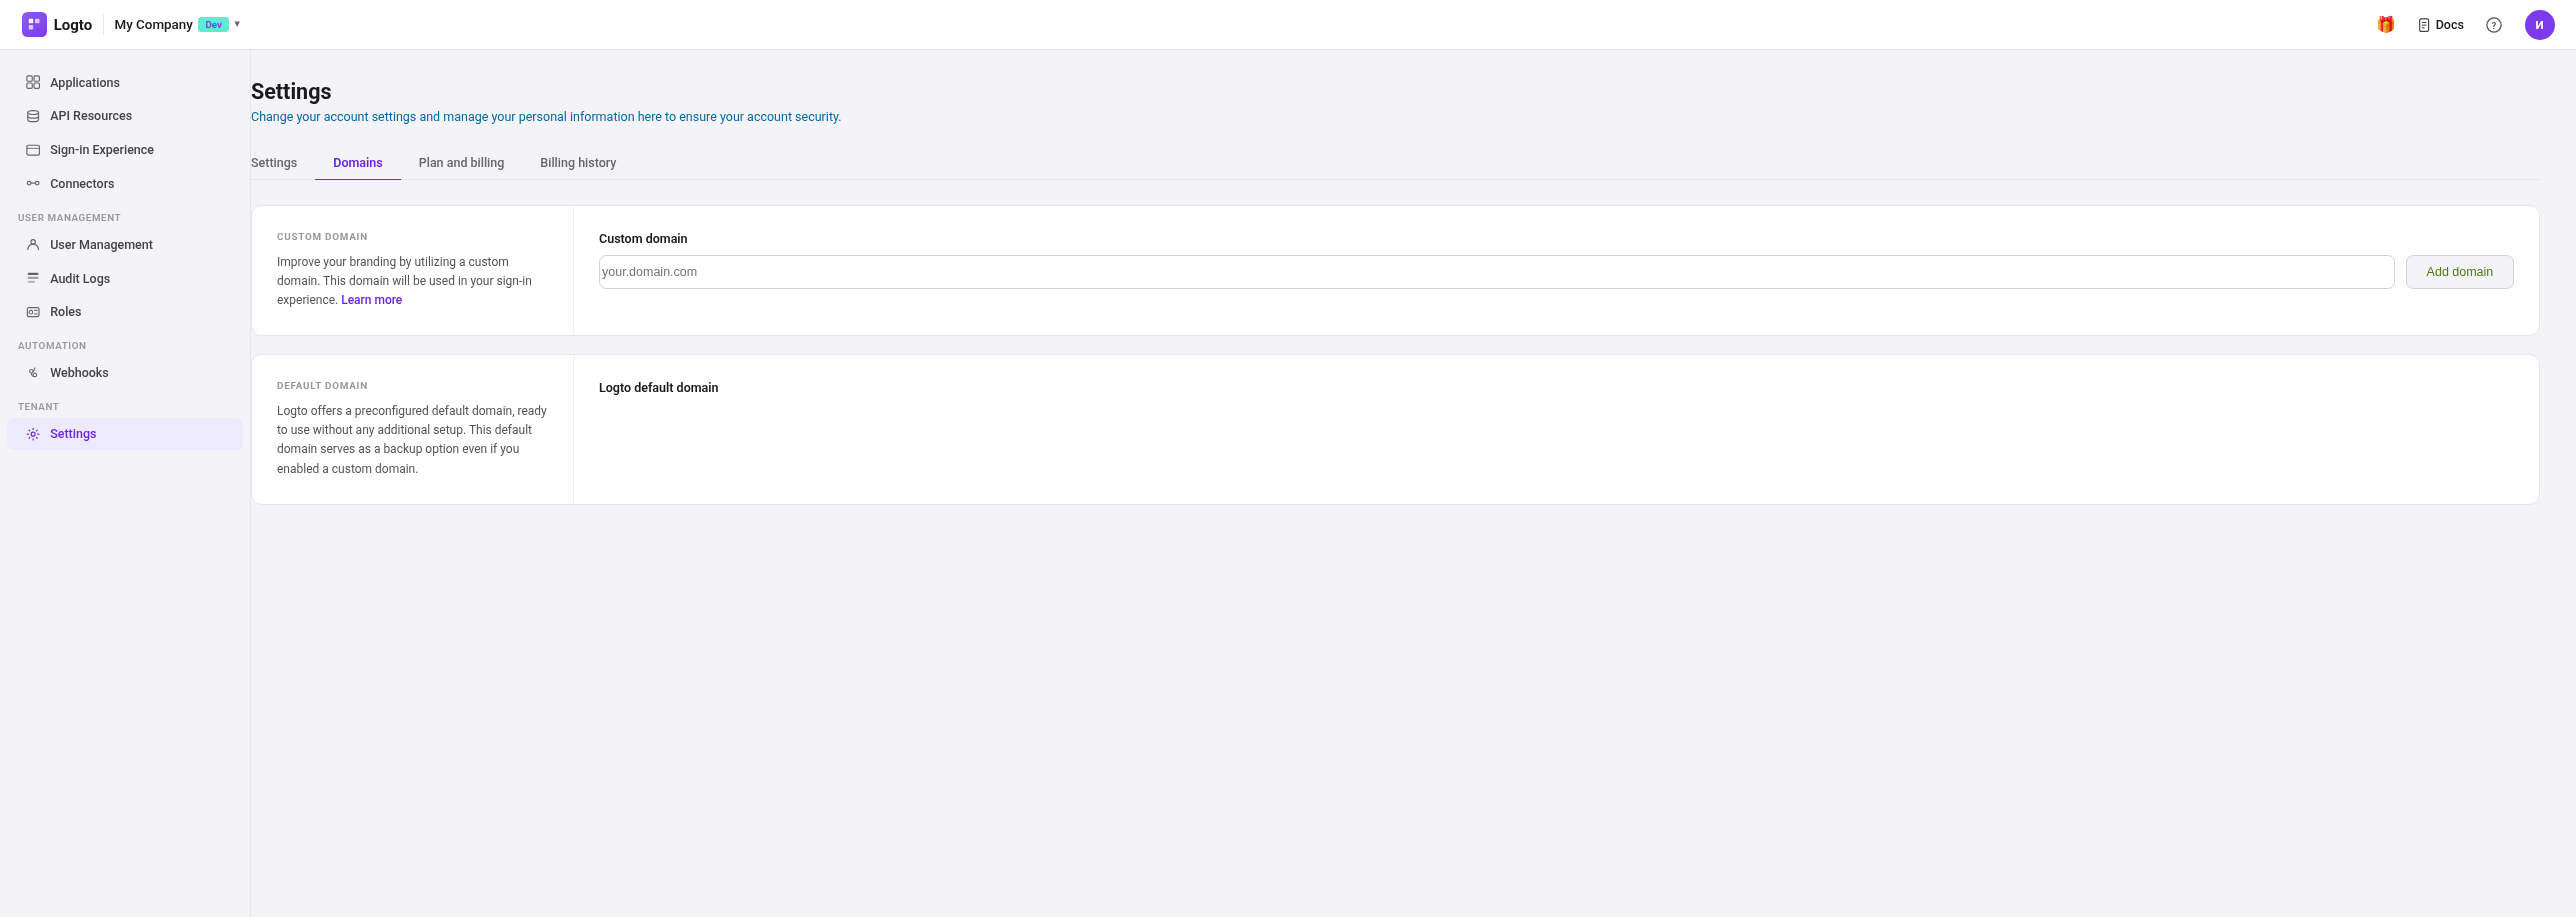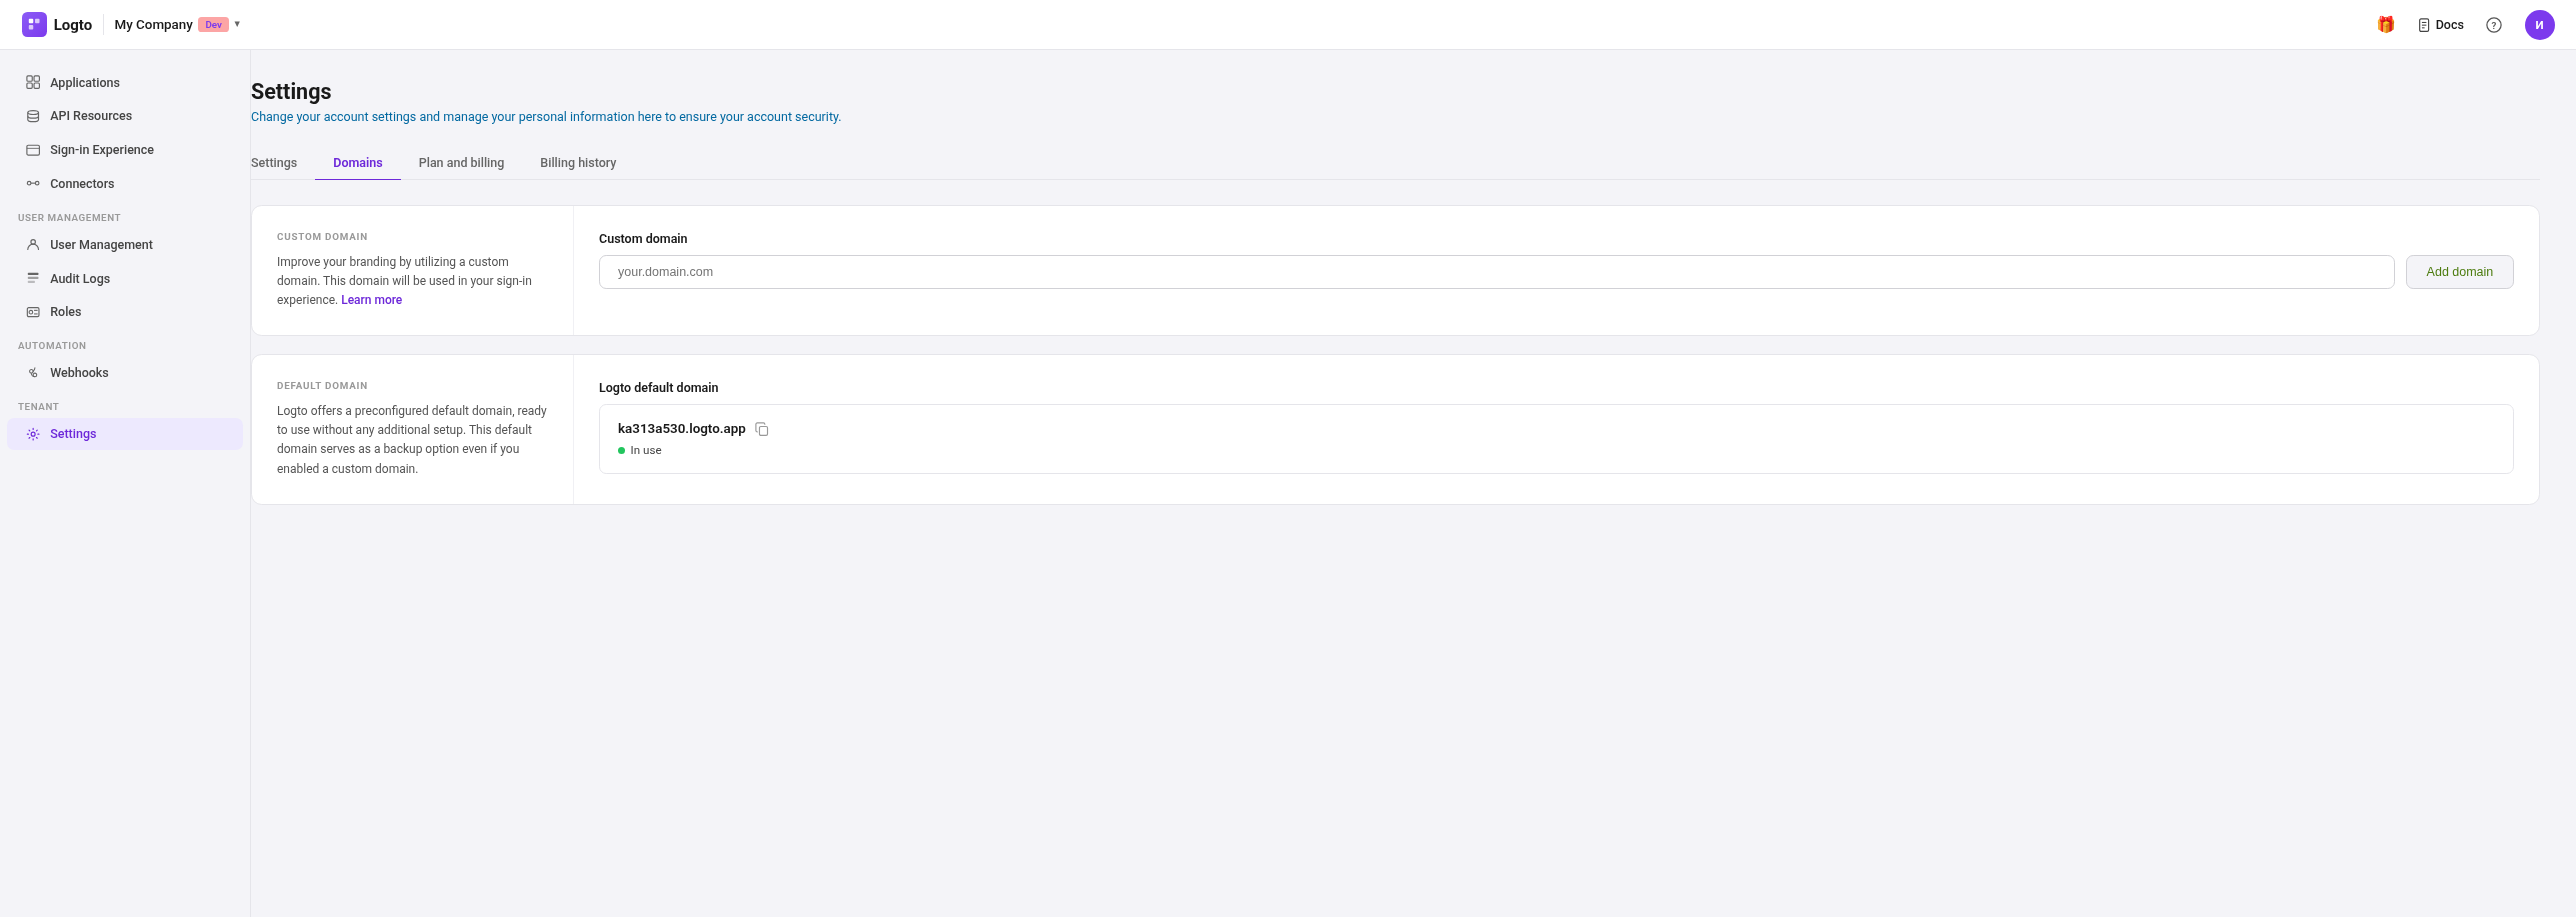--- a/index.html
+++ b/index.html
@@ -59,21 +59,21 @@
       display: flex;
       gap: 5.4px;
       cursor: pointer;
     }
     .tenant-name {
       font-size: 13.4px;
       font-weight: 500;
       color: #1a1a1a;
     }
     .tenant-badge {
-      background: #fca5a5;
+      background: #5eead4;
       color: #7c3aed;
       font-size: 9.8px;
       font-weight: 600;
       padding: 1.8px 7.2px;
       border-radius: 3.6px;
     }
     .chevron-down {
       color: #666;
       font-size: 10.7px;
     }
@@ -258,21 +258,21 @@
       color: #1a1a1a;
       margin-bottom: 9px;
     }
     .input-row {
       display: flex;
       gap: 10.7px;
       align-items: center;
     }
     .text-input {
       flex: 1;
-      padding: 9px 18px;
+      padding: 9px 2px;
       border: 0.9px solid #d1d1d6;
       border-radius: 7.2px;
       font-size: 12.5px;
       color: #aaa;
       background: #fff;
       outline: none;
     }
     .add-domain-btn {
       padding: 9px 19.7px;
       background: #f4f4f8;
@@ -506,33 +506,18 @@
     </div>
 
     <div class="card">
       <div class="card-inner">
         <div class="card-left">
           <div class="card-section-label">DEFAULT DOMAIN</div>
           <p class="card-description">Logto offers a preconfigured default domain, ready to use without any additional setup. This default domain serves as a backup option even if you enabled a custom domain.</p>
         </div>
         <div class="card-right">
           <div class="field-label">Logto default domain</div>
-          <div class="default-domain-box">
-            <div class="domain-value-row">
-              <span class="domain-value">ka313a530.logto.app</span>
-              <span class="copy-icon" title="Copy">
-                <svg width="14.3" height="14.3" viewBox="0 0 16 16" fill="none">
-                  <rect x="5" y="5" width="9" height="10" rx="1.5" stroke="#999" stroke-width="1.3" fill="none"></rect>
-                  <path d="M3 11H2.5A1.5 1.5 0 0 1 1 9.5v-7A1.5 1.5 0 0 1 2.5 1h7A1.5 1.5 0 0 1 11 2.5V3" stroke="#999" stroke-width="1.3" fill="none"></path>
-                </svg>
-              </span>
-            </div>
-            <div class="in-use-row">
-              <div class="status-dot"></div>
-              <span class="status-text">In use</span>
-            </div>
-          </div>
         </div>
       </div>
     </div>
   </main>
 </div>
 
 
 </body></html>

